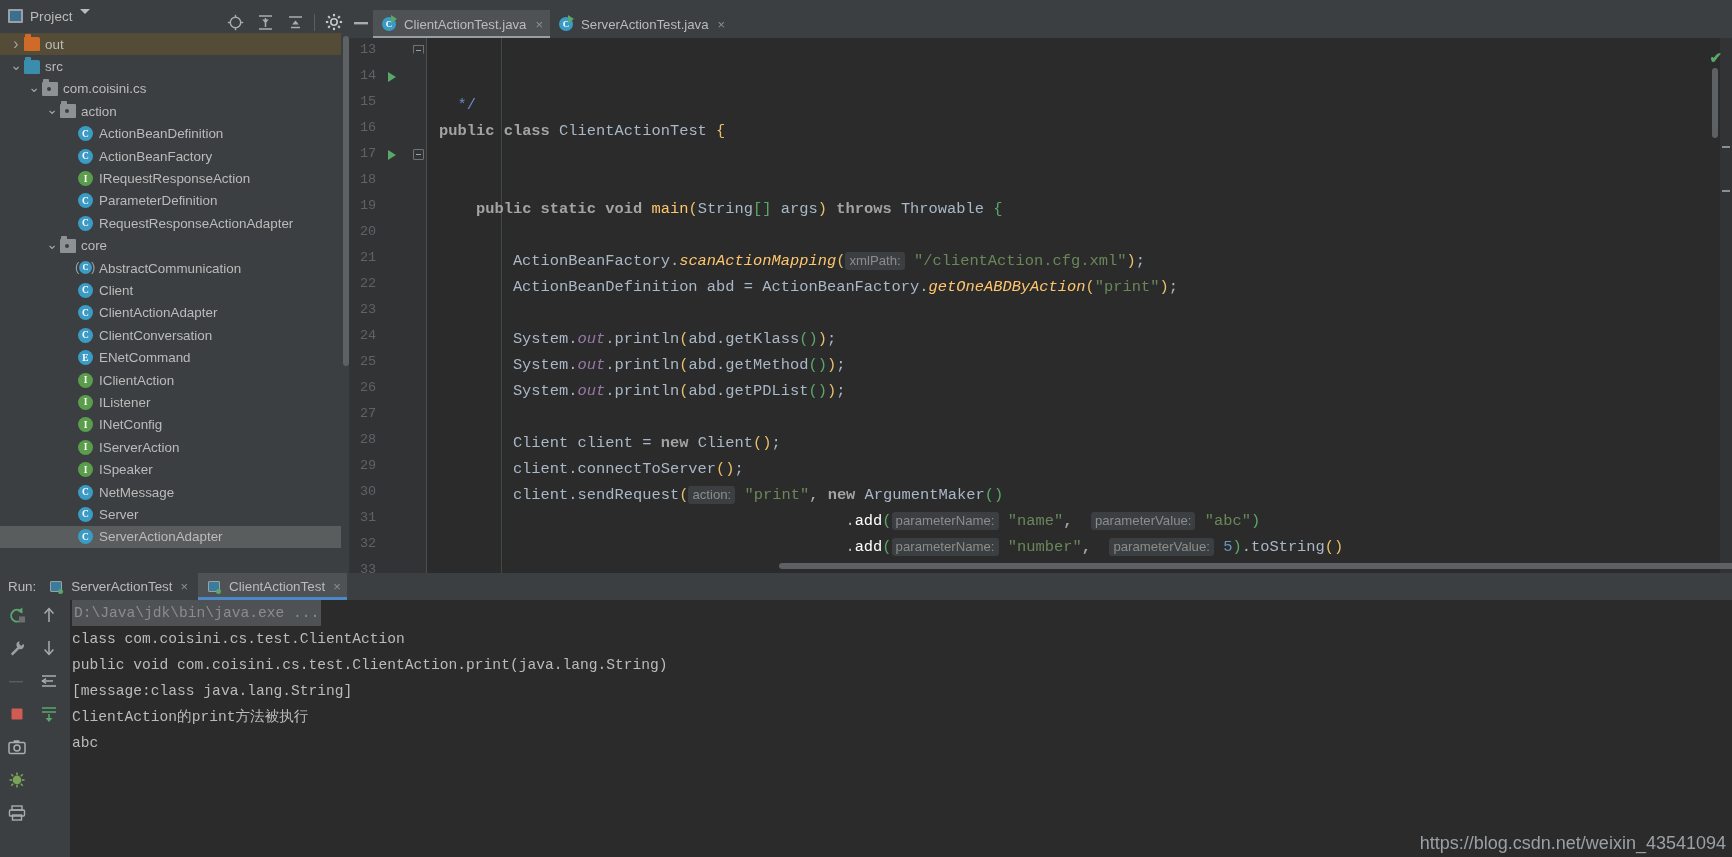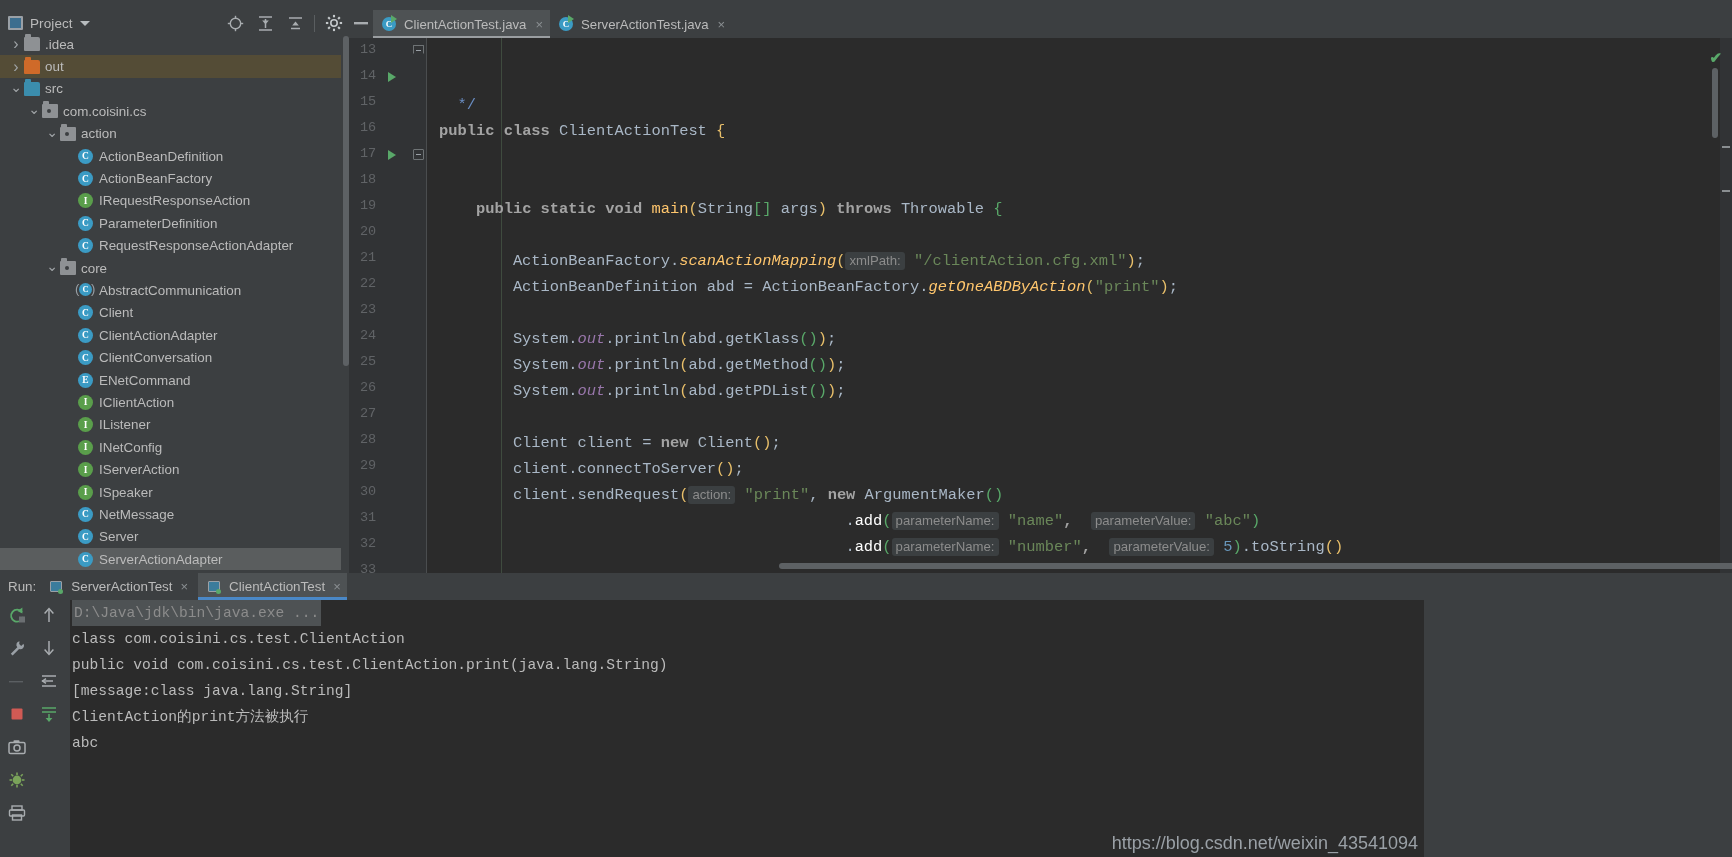--- a/index.html
+++ b/index.html
@@ -13,21 +13,21 @@
 
   
   .top-strip {
     position: absolute; left: 0; top: 0; width: 1732px; height: 9px;
     background: #3c3f41;
   }
 
   
   .proj-header {
     position: absolute; left: 0; top: 9px; width: 349px; height: 28px;
-    background: #3c3f41; display: flex; align-items: center;
+    background: #3c3f41; display: flex; align-items: flex-start;
   }
   .proj-icon {
     width: 15px; height: 14px; margin-left: 8px;
     border: 2px solid #9aa0a6; border-radius: 1px;
     background: #3c6e8f; position: relative;
   }
   .proj-title {
     margin-left: 7px; font-size: 13.5px; color: #bbbbbb; letter-spacing: .1px;
   }
   .proj-caret {
@@ -222,21 +222,21 @@
     position: absolute; left: 1px; top: 2px; width: 12px; height: 11px;
     border: 1.6px solid #9aa0a6; background: #3b7c9c; border-radius: 1px;
   }
   .runcfg-ico .dot {
     position: absolute; left: 9px; top: 10px; width: 5px; height: 5px;
     background: #59a869; border-radius: 50%;
   }
   .run-tab-close { margin-left: 8px; color: #8a8f92; font-size: 13px; }
 
   .console-wrap {
-    position: absolute; left: 0; top: 27px; width: 1424px; height: 257px; background: #2b2b2b;
+    position: absolute; left: 0; top: 27px; width: 1732px; height: 257px; background: #2b2b2b;
   }
   .console-gutter {
     position: absolute; left: 0; top: 0; width: 70px; height: 257px; background: #3c3f41;
   }
   .cg-col { position: absolute; top: 4px; width: 30px; display:flex; flex-direction: column; align-items:center; gap: 11px; }
   .cg-left { left: 2px; }
   .cg-right { left: 34px; }
   .cg-btn { width: 24px; height: 22px; display:flex; align-items:center; justify-content:center; }
   .console-text {
     position: absolute; left: 72px; top: 0; width: 1660px; height: 257px;
@@ -301,26 +301,20 @@
               <line x1="13.1" y1="13.1" x2="14.8" y2="14.8"></line>
             <line x1="14.8" y1="3.2" x2="13.1" y2="4.9"></line>
               <line x1="4.9" y1="13.1" x2="3.2" y2="14.8"></line>
           </g>
         </svg>
       </div>
     </div>
   </div>
 
   <div class="tree" id="tree">
-      <div class="tree-row">
-        <span style="display:inline-block;width:8px;flex:0 0 8px"></span>
-        <span class="twisty tw-right"></span>
-        <span class="ficon fold-grey"></span>
-        <span>.idea</span>
-      </div>
       <div class="tree-row sel-warm">
         <span style="display:inline-block;width:8px;flex:0 0 8px"></span>
         <span class="twisty tw-right"></span>
         <span class="ficon fold-orange"></span>
         <span>out</span>
       </div>
       <div class="tree-row">
         <span style="display:inline-block;width:8px;flex:0 0 8px"></span>
         <span class="twisty tw-down"></span>
         <span class="ficon fold-blue"></span>

